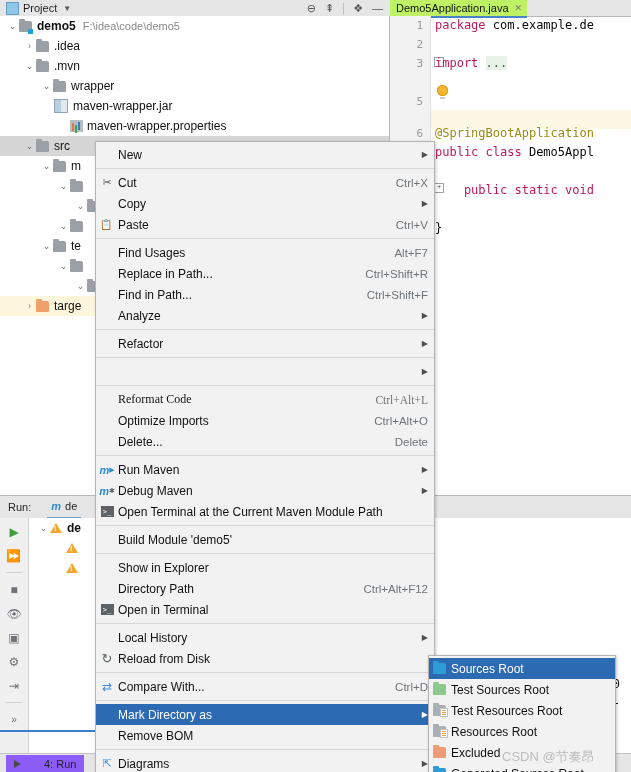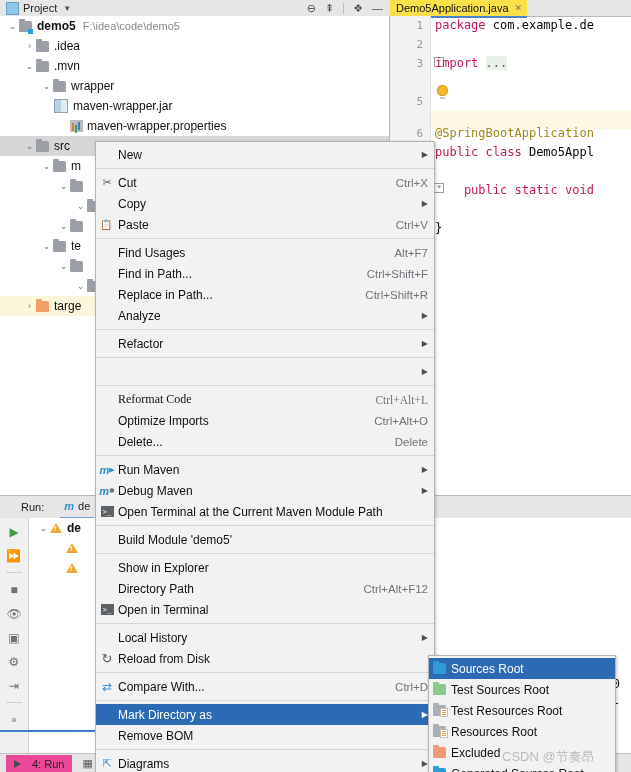--- a/index.html
+++ b/index.html
@@ -42,21 +42,21 @@
   .tree-label{color:#111;}
   .tree-path{color:#8a8a8a;margin-left:7px;font-size:11px;}
   .bold{font-weight:bold;}
   .row-sel-gray{background:#d6d6d6;}
   .row-sel-yellow{background:#fdf6dd;}
 
   
   #editor-pane{left:390px;top:0;width:241px;height:494px;background:#fff;}
   #tab-bar{position:absolute;left:0;top:0;width:241px;height:16px;background:#e6e6e6;
       border-bottom:1px solid #b8b8b8;}
-  #tab-demo5{position:absolute;left:0;top:0;height:16px;background:#fde047;
+  #tab-demo5{position:absolute;left:0;top:0;height:16px;background:#bef264;
       border-bottom:2px solid #4b83c8;display:flex;align-items:center;padding:0 5px 0 6px;}
   #tab-demo5 .tab-name{font-size:11px;color:#111;}
   #tab-demo5 .tab-close{margin-left:6px;font-size:9px;color:#777;}
   #gutter{position:absolute;left:0;top:16px;width:40px;height:478px;background:#f2f2f2;
       border-right:1px solid #e0e0e0;}
   .ln{position:absolute;right:7px;font-family:"DejaVu Sans Mono",monospace;font-size:11px;color:#9a9a9a;}
   #code-area{position:absolute;left:41px;top:16px;width:200px;height:478px;
       font-family:"DejaVu Sans Mono",monospace;font-size:12px;white-space:pre;overflow:hidden;}
   .cl{position:absolute;left:4px;}
   .kw{color:#be185d;font-weight:normal;}
@@ -67,21 +67,21 @@
   .fold-box{position:absolute;width:8px;height:8px;border:1px solid #a0a0a0;background:#fff;
       color:#555;font-size:7px;line-height:7px;text-align:center;font-family:"DejaVu Sans Mono",monospace;}
   #bulb{position:absolute;left:47px;top:85px;width:11px;height:11px;border-radius:50%;
       background:#f5b731;box-shadow:0 0 0 1px #d99d18 inset;}
   #bulb:after{content:"";position:absolute;left:3px;bottom:-3px;width:5px;height:2px;background:#c9c9c9;}
 
   
   #run-panel{left:0;top:495px;width:631px;height:258px;background:#fff;border-top:1px solid #b8b8b8;}
   #run-tabbar{position:absolute;left:0;top:0;width:631px;height:22px;background:#e6e6e6;
       border-bottom:1px solid #cfcfcf;display:flex;align-items:center;}
-  #run-tabbar .run-label{margin-left:21px;font-size:11px;color:#1f1f1f;}
+  #run-tabbar .run-label{margin-left:8px;font-size:11px;color:#1f1f1f;}
   #run-tab{margin-left:16px;height:21px;display:flex;align-items:center;gap:4px;
       border-bottom:2px solid #6d9fd2;padding:0 4px;}
   .mvn-m{color:#2b8fd0;font-style:italic;font-weight:bold;font-size:11px;}
   #run-toolbar{position:absolute;left:0;top:22px;width:28px;height:236px;background:#f0f0f0;
       border-right:1px solid #d4d4d4;display:flex;flex-direction:column;align-items:center;padding-top:6px;gap:9px;}
   .rt-ico{width:15px;height:15px;display:flex;align-items:center;justify-content:center;
       color:#6e7276;font-size:12px;}
   .rt-div{width:16px;height:1px;background:#cfcfcf;}
   #run-tree{position:absolute;left:29px;top:22px;width:76px;height:236px;background:#fff;
       border-right:1px solid #cfcfcf;}
@@ -89,22 +89,22 @@
       border-bottom:10px solid #f0a732;position:relative;}
   .warn-tri:after{content:"!";position:absolute;left:-2px;top:2px;font-size:7px;color:#fff;font-weight:bold;}
   #console{position:absolute;left:106px;top:22px;width:525px;height:236px;background:#fff;
       font-family:"DejaVu Sans Mono",monospace;font-size:11.5px;white-space:pre;overflow:hidden;}
   .conline{position:absolute;left:0;color:#111;}
   #console-sel{position:absolute;left:0;width:525px;height:2px;background:#3d7dca;}
 
   
   #status-bar{left:0;top:753px;width:631px;height:19px;background:#e6e6e6;
       border-top:1px solid #c2c2c2;display:flex;align-items:center;}
-  #status-run-btn{margin-left:6px;height:17px;display:flex;align-items:center;gap:11px;
-      background:#ec4899;padding:0 8px;}
+  #status-run-btn{margin-left:6px;height:17px;display:flex;align-items:center;gap:23px;
+      background:#8b5cf6;padding:0 8px;}
   #status-run-btn .play{width:0;height:0;border-left:7px solid #4a4a4a;
       border-top:4px solid transparent;border-bottom:4px solid transparent;}
   #status-run-btn .st-label{font-size:11px;color:#1f1f1f;}
   #status-grid{margin-left:10px;color:#5a5a5a;font-size:11px;letter-spacing:1px;}
 
   
   #context-menu{left:95px;top:141px;width:338px;background:#f2f2f2;
       border:1px solid #b4b4b4;box-shadow:1px 1px 3px rgba(0,0,0,.22);padding:2px 0;}
   .mi{height:21px;display:flex;align-items:center;padding:0 6px 0 0;position:relative;font-size:12px;color:#111;}
   .mi .mi-ico{width:22px;flex:0 0 22px;display:flex;align-items:center;justify-content:center;
@@ -331,27 +331,27 @@
       <span class="mi-acc">Ctrl+V</span>
     </div>
     <div class="msep"></div>
     <div class="mi" style="justify-content: flex-start;">
       <span class="mi-ico"></span>
       <span class="mi-label" style="flex: 1 1 auto;">Find Usages</span>
       <span class="mi-acc">Alt+F7</span>
     </div>
     <div class="mi" style="justify-content: flex-start;">
       <span class="mi-ico"></span>
+      <span class="mi-label" style="flex: 1 1 auto;">Replace in Path...</span>
+      <span class="mi-acc">Ctrl+Shift+R</span>
+    </div>
+    <div class="mi" style="justify-content: flex-start;">
+      <span class="mi-ico"></span>
       <span class="mi-label" style="flex: 1 1 auto;">Find in Path...</span>
       <span class="mi-acc">Ctrl+Shift+F</span>
-    </div>
-    <div class="mi" style="justify-content: flex-start;">
-      <span class="mi-ico"></span>
-      <span class="mi-label" style="flex: 1 1 auto;">Replace in Path...</span>
-      <span class="mi-acc">Ctrl+Shift+R</span>
     </div>
     <div class="mi">
       <span class="mi-ico"></span>
       <span class="mi-label">Analyze</span>
       <span class="mi-arrow" style="margin-left: auto;">▶</span>
     </div>
     <div class="msep"></div>
     <div class="mi">
       <span class="mi-ico"></span>
       <span class="mi-label">Refactor</span>

